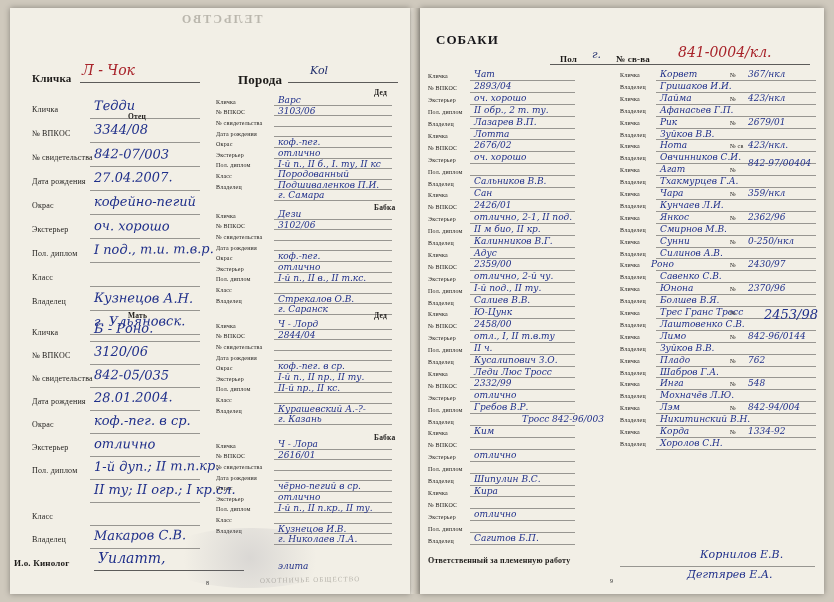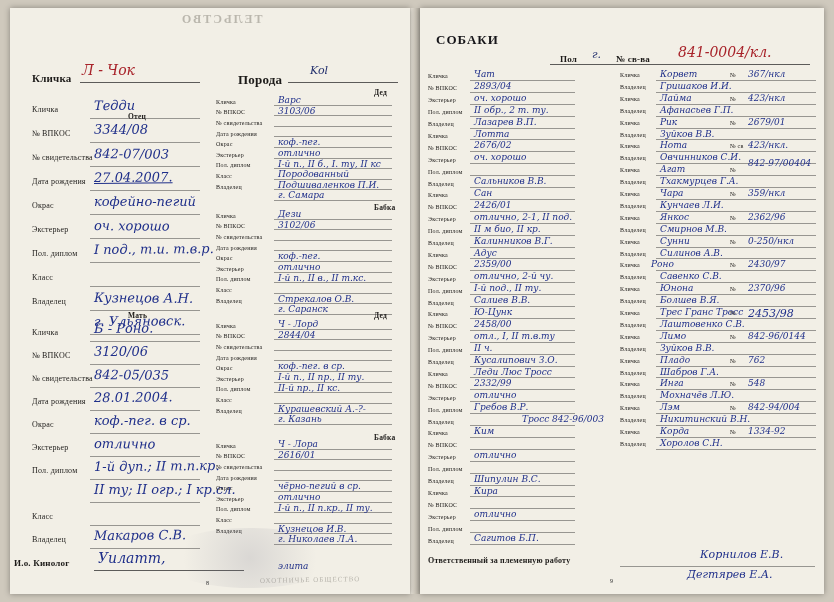--- a/index.html
+++ b/index.html
@@ -93,21 +93,21 @@
         <div class="ln light" style="left: 80px; top: 110px; width: 110px;"></div>
         <div class="hw" style="left: 84px; top: 90px; font-size: 13px; transform: rotate(-0.5deg);">Тедди</div>
         <div class="pr" style="left: 22px; top: 120.5px; font-size: 8px;">№ ВПКОС</div>
         <div class="ln light" style="left: 80px; top: 134px; width: 110px;"></div>
         <div class="hw" style="left: 84px; top: 114px; font-size: 13px; transform: rotate(0deg);">3344/08</div>
         <div class="pr" style="left: 22px; top: 144.5px; font-size: 8px;">№ свидетельства</div>
         <div class="ln light" style="left: 80px; top: 158px; width: 110px;"></div>
         <div class="hw" style="left: 84px; top: 138px; font-size: 13px; transform: rotate(0.5deg);">842-07/003</div>
         <div class="pr" style="left: 22px; top: 168.5px; font-size: 8px;">Дата рождения</div>
         <div class="ln light" style="left: 80px; top: 182px; width: 110px;"></div>
-        <div class="hw" style="left: 84px; top: 162px; font-size: 13px; transform: rotate(-0.5deg); text-decoration: underline;">27.04.2007.</div>
+        <div class="hw" style="left: 84px; top: 162px; font-size: 13px; transform: rotate(-0.5deg);">27.04.2007.</div>
         <div class="pr" style="left: 22px; top: 192.5px; font-size: 8px;">Окрас</div>
         <div class="ln light" style="left: 80px; top: 206px; width: 110px;"></div>
         <div class="hw" style="left: 84px; top: 186px; font-size: 13px; transform: rotate(0deg);">кофейно-пегий</div>
         <div class="pr" style="left: 22px; top: 216.5px; font-size: 8px;">Экстерьер</div>
         <div class="ln light" style="left: 80px; top: 230px; width: 110px;"></div>
         <div class="hw" style="left: 84px; top: 210px; font-size: 13px; transform: rotate(0.5deg);">оч. хорошо</div>
         <div class="pr" style="left: 22px; top: 240.5px; font-size: 8px;">Пол. диплом</div>
         <div class="ln light" style="left: 80px; top: 254px; width: 110px;"></div>
         <div class="hw" style="left: 84px; top: 234px; font-size: 13px; transform: rotate(-0.5deg);">I под., т.и. т.в.р.</div>
         <div class="pr" style="left: 22px; top: 264.5px; font-size: 8px;">Класс</div>
@@ -477,21 +477,21 @@
         <div class="hw" style="left: 240px; top: 275.2px; font-size: 9px;">Юнона</div>
         <div class="pr" style="left: 310px; top: 278.2px; font-size: 6px;">№</div>
         <div class="hw" style="left: 328px; top: 275.2px; font-size: 9px;">2370/96</div>
         <div class="pr" style="left: 200px; top: 290.1px; font-size: 6px;">Владелец</div>
         <div class="ln light" style="left: 236px; top: 298px; width: 160px;"></div>
         <div class="hw" style="left: 240px; top: 287.1px; font-size: 9px;">Болшев В.Я.</div>
         <div class="pr" style="left: 200px; top: 302px; font-size: 6px;">Кличка</div>
         <div class="ln light" style="left: 236px; top: 309.9px; width: 160px;"></div>
         <div class="hw" style="left: 240px; top: 299px; font-size: 9px;">Трес Гранс Тросс</div>
         <div class="pr" style="left: 310px; top: 302px; font-size: 6px;">№</div>
-        <div class="hw" style="left: 328px; top: 299px; font-size: 11px;">2453/98</div>
+        <div class="hw" style="left: 344px; top: 299px; font-size: 13px;">2453/98</div>
         <div class="pr" style="left: 200px; top: 313.9px; font-size: 6px;">Владелец</div>
         <div class="ln light" style="left: 236px; top: 321.8px; width: 160px;"></div>
         <div class="hw" style="left: 240px; top: 310.9px; font-size: 9px;">Лаштовенко С.В.</div>
         <div class="pr" style="left: 200px; top: 325.8px; font-size: 6px;">Кличка</div>
         <div class="ln light" style="left: 236px; top: 333.7px; width: 160px;"></div>
         <div class="hw" style="left: 240px; top: 322.8px; font-size: 9px;">Лимо</div>
         <div class="pr" style="left: 310px; top: 325.8px; font-size: 6px;">№</div>
         <div class="hw" style="left: 328px; top: 322.8px; font-size: 9px;">842-96/0144</div>
         <div class="pr" style="left: 200px; top: 337.7px; font-size: 6px;">Владелец</div>
         <div class="ln light" style="left: 236px; top: 345.6px; width: 160px;"></div>

